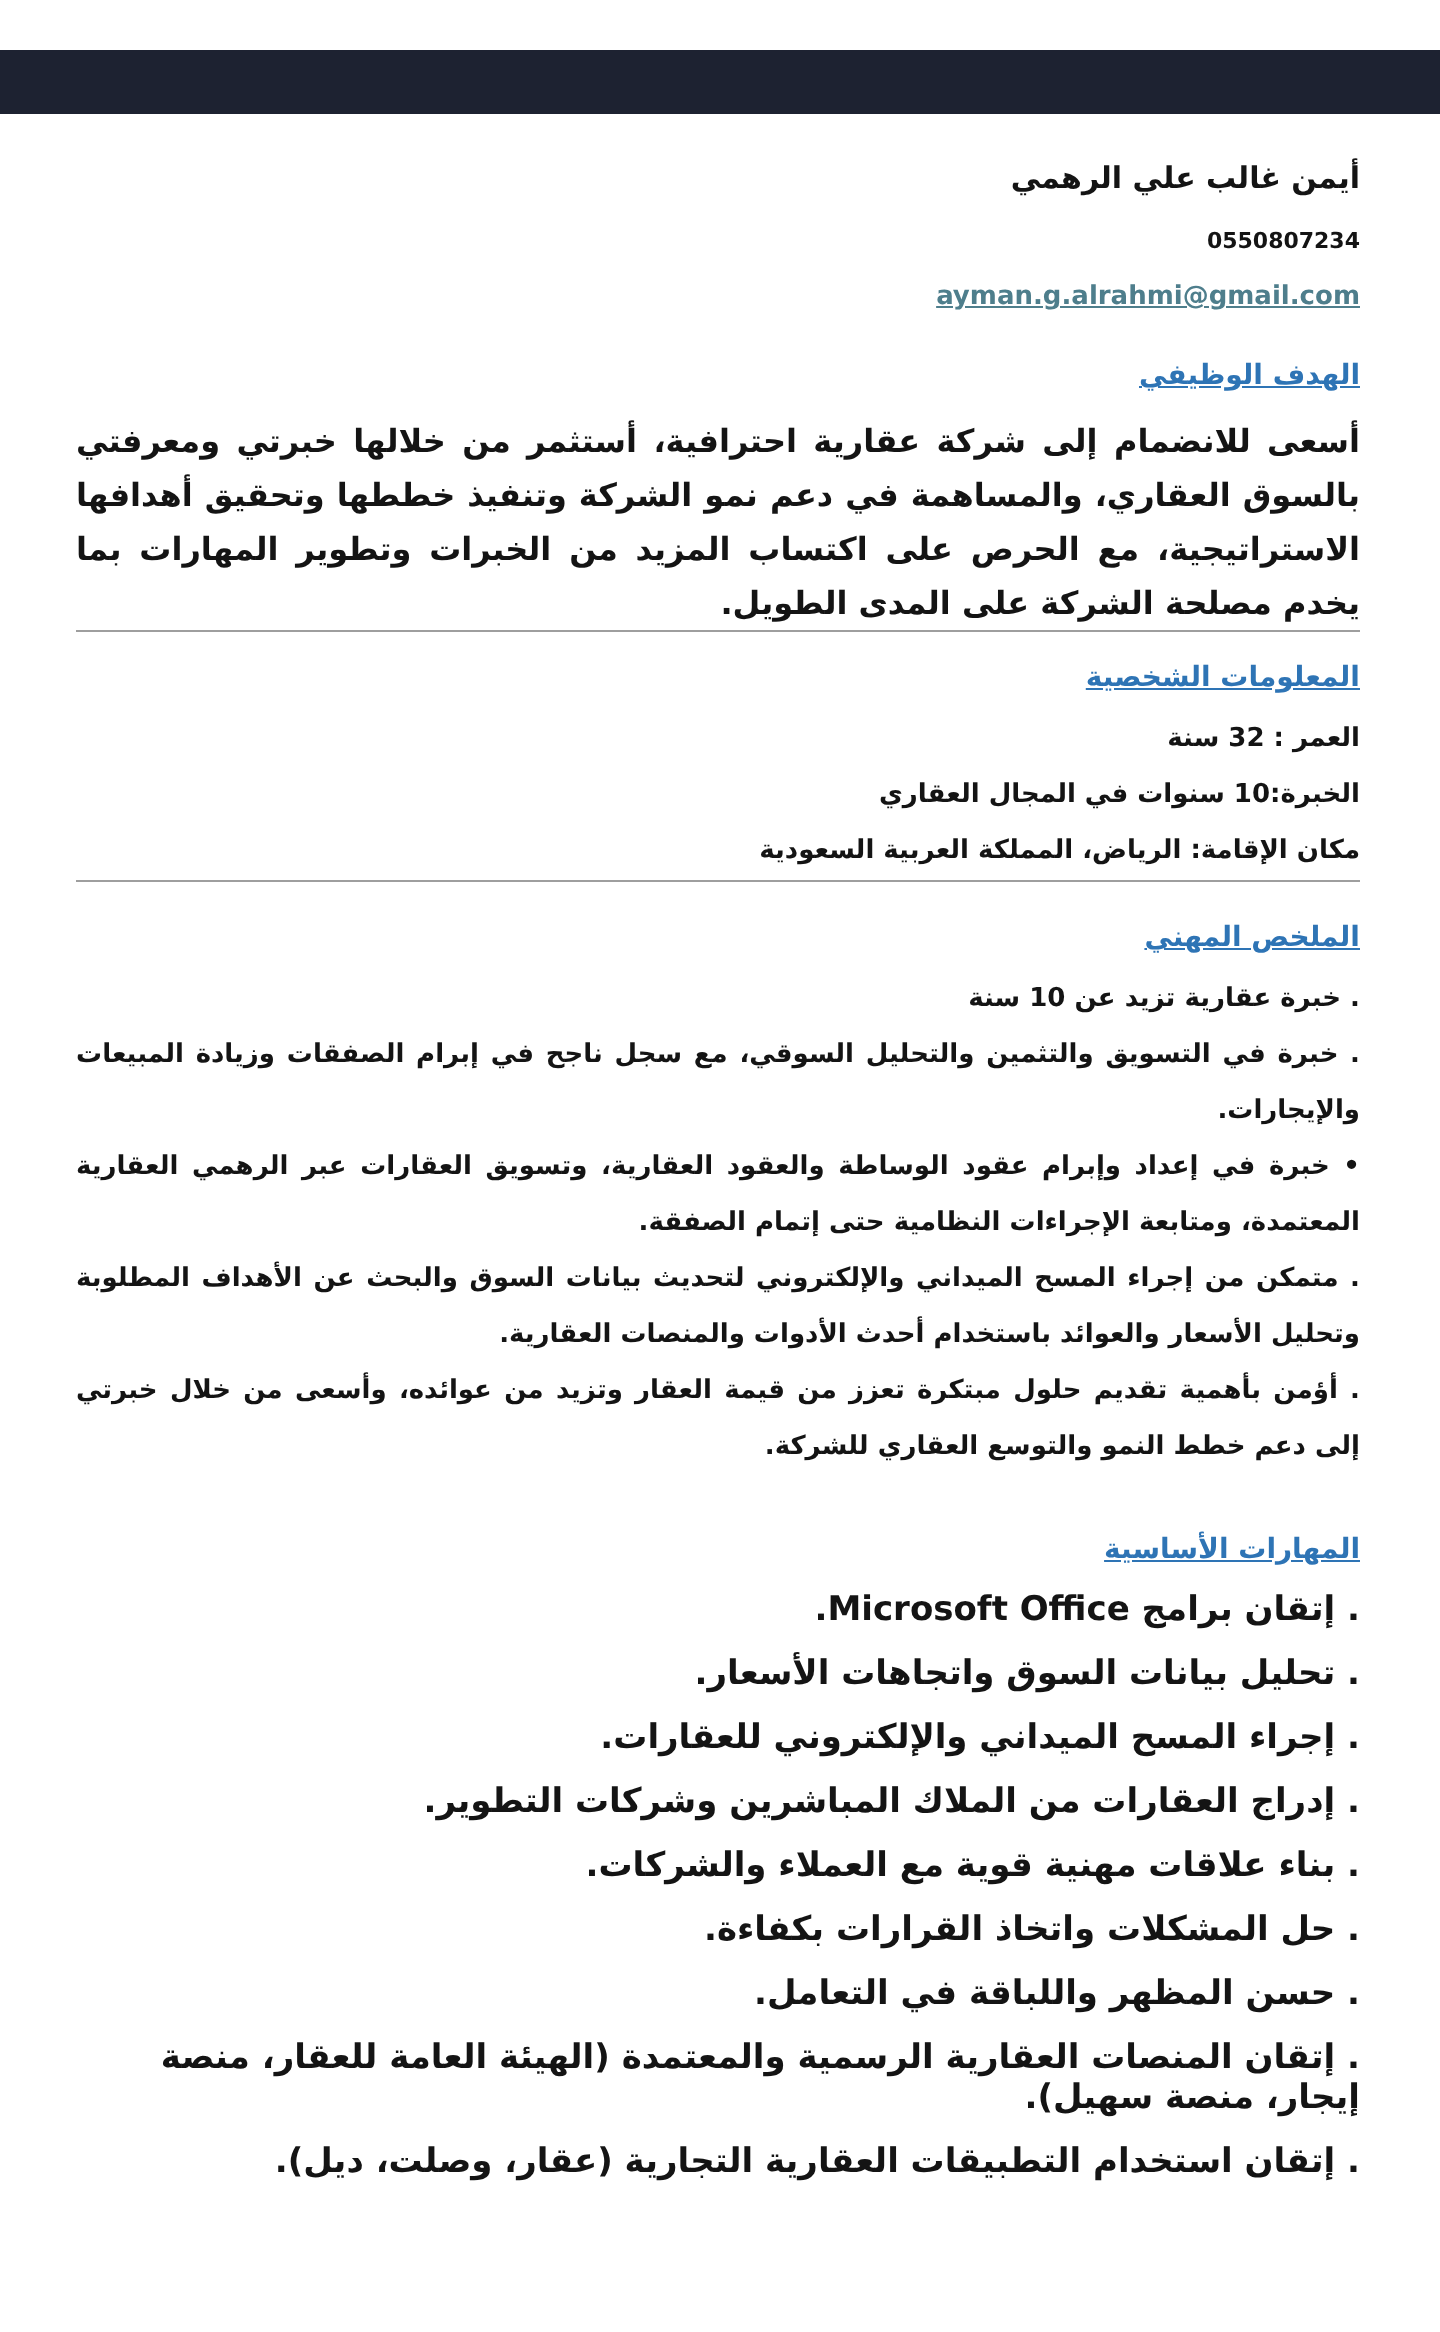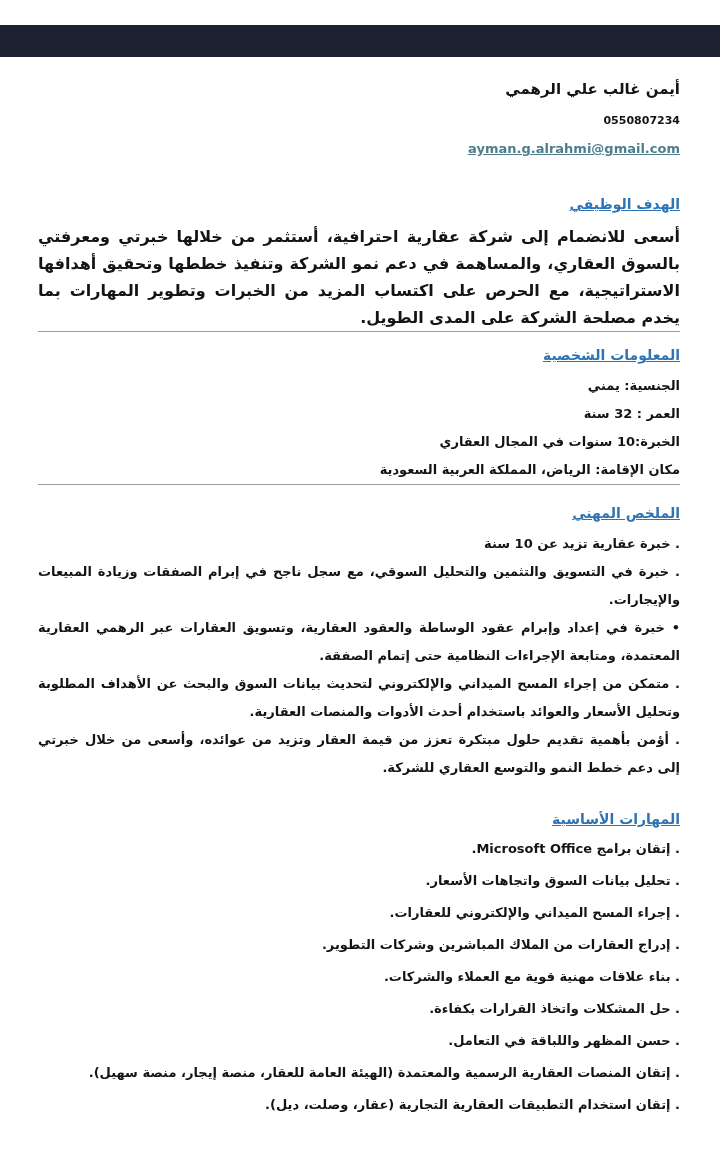--- a/index.html
+++ b/index.html
@@ -42,21 +42,21 @@
     cursor: pointer;
     direction: ltr;
   }
   .sec-heading {
     font-size: 14px;
     font-weight: 700;
     line-height: 20px;
     color: var(--heading, #2e74b5);
     text-decoration: underline;
   }
-  .objective-heading { margin-top: 36px; }
+  .objective-heading { margin-top: 20px; }
   .objective-body {
     margin-top: 9px;
     font-size: 16px;
     font-weight: 700;
     line-height: 27px;
     text-align: justify;
   }
   hr.divider {
     border: none;
     border-top: 1px solid #9e9e9e;
@@ -65,21 +65,21 @@
   }
   .divider-1 { margin-top: 19px; }
   .divider-2 { margin-top: 29px; }
   .personal-heading { margin-top: 13px; }
   .personal-list { margin-top: 7px; font-size: 13px; font-weight: 700; }
   .personal-list .item { line-height: 28px; }
   .summary-heading { margin-top: 18px; }
   .summary-list { margin-top: 7px; font-size: 13px; font-weight: 700; text-align: justify; }
   .summary-list .item { line-height: 28px; }
   .skills-heading { margin-top: 27px; }
-  .skills-list { margin-top: 10px; font-size: 13px; font-weight: 700; }
+  .skills-list { margin-top: 10px; font-size: 17px; font-weight: 700; }
   .skills-list .item { line-height: 20px; margin-bottom: 12px; }
 </style>
 </head>
 <body>
 
 <div class="page">
   <div class="top-bar"></div>
 
   <div class="content">
 
@@ -87,21 +87,20 @@
     <div class="phone">0550807234</div>
     <div><a class="email">ayman.g.alrahmi@gmail.com</a></div>
 
     <div class="sec-heading objective-heading">الهدف الوظيفي</div>
     <div class="objective-body">أسعى للانضمام إلى شركة عقارية احترافية، أستثمر من خلالها خبرتي ومعرفتي بالسوق العقاري، والمساهمة في دعم نمو الشركة وتنفيذ خططها وتحقيق أهدافها الاستراتيجية، مع الحرص على اكتساب المزيد من الخبرات وتطوير المهارات بما يخدم مصلحة الشركة على المدى الطويل.</div>
 
     <hr class="divider divider-1">
 
     <div class="sec-heading personal-heading">المعلومات الشخصية</div>
     <div class="personal-list">
-      <div class="item">الجنسية: يمني</div>
       <div class="item">العمر : 32 سنة</div>
       <div class="item">الخبرة:10 سنوات في المجال العقاري</div>
       <div class="item">مكان الإقامة: الرياض، المملكة العربية السعودية</div>
     </div>
 
     <hr class="divider divider-2">
 
     <div class="sec-heading summary-heading">الملخص المهني</div>
     <div class="summary-list">
       <div class="item">. خبرة عقارية  تزيد عن 10 سنة</div>

